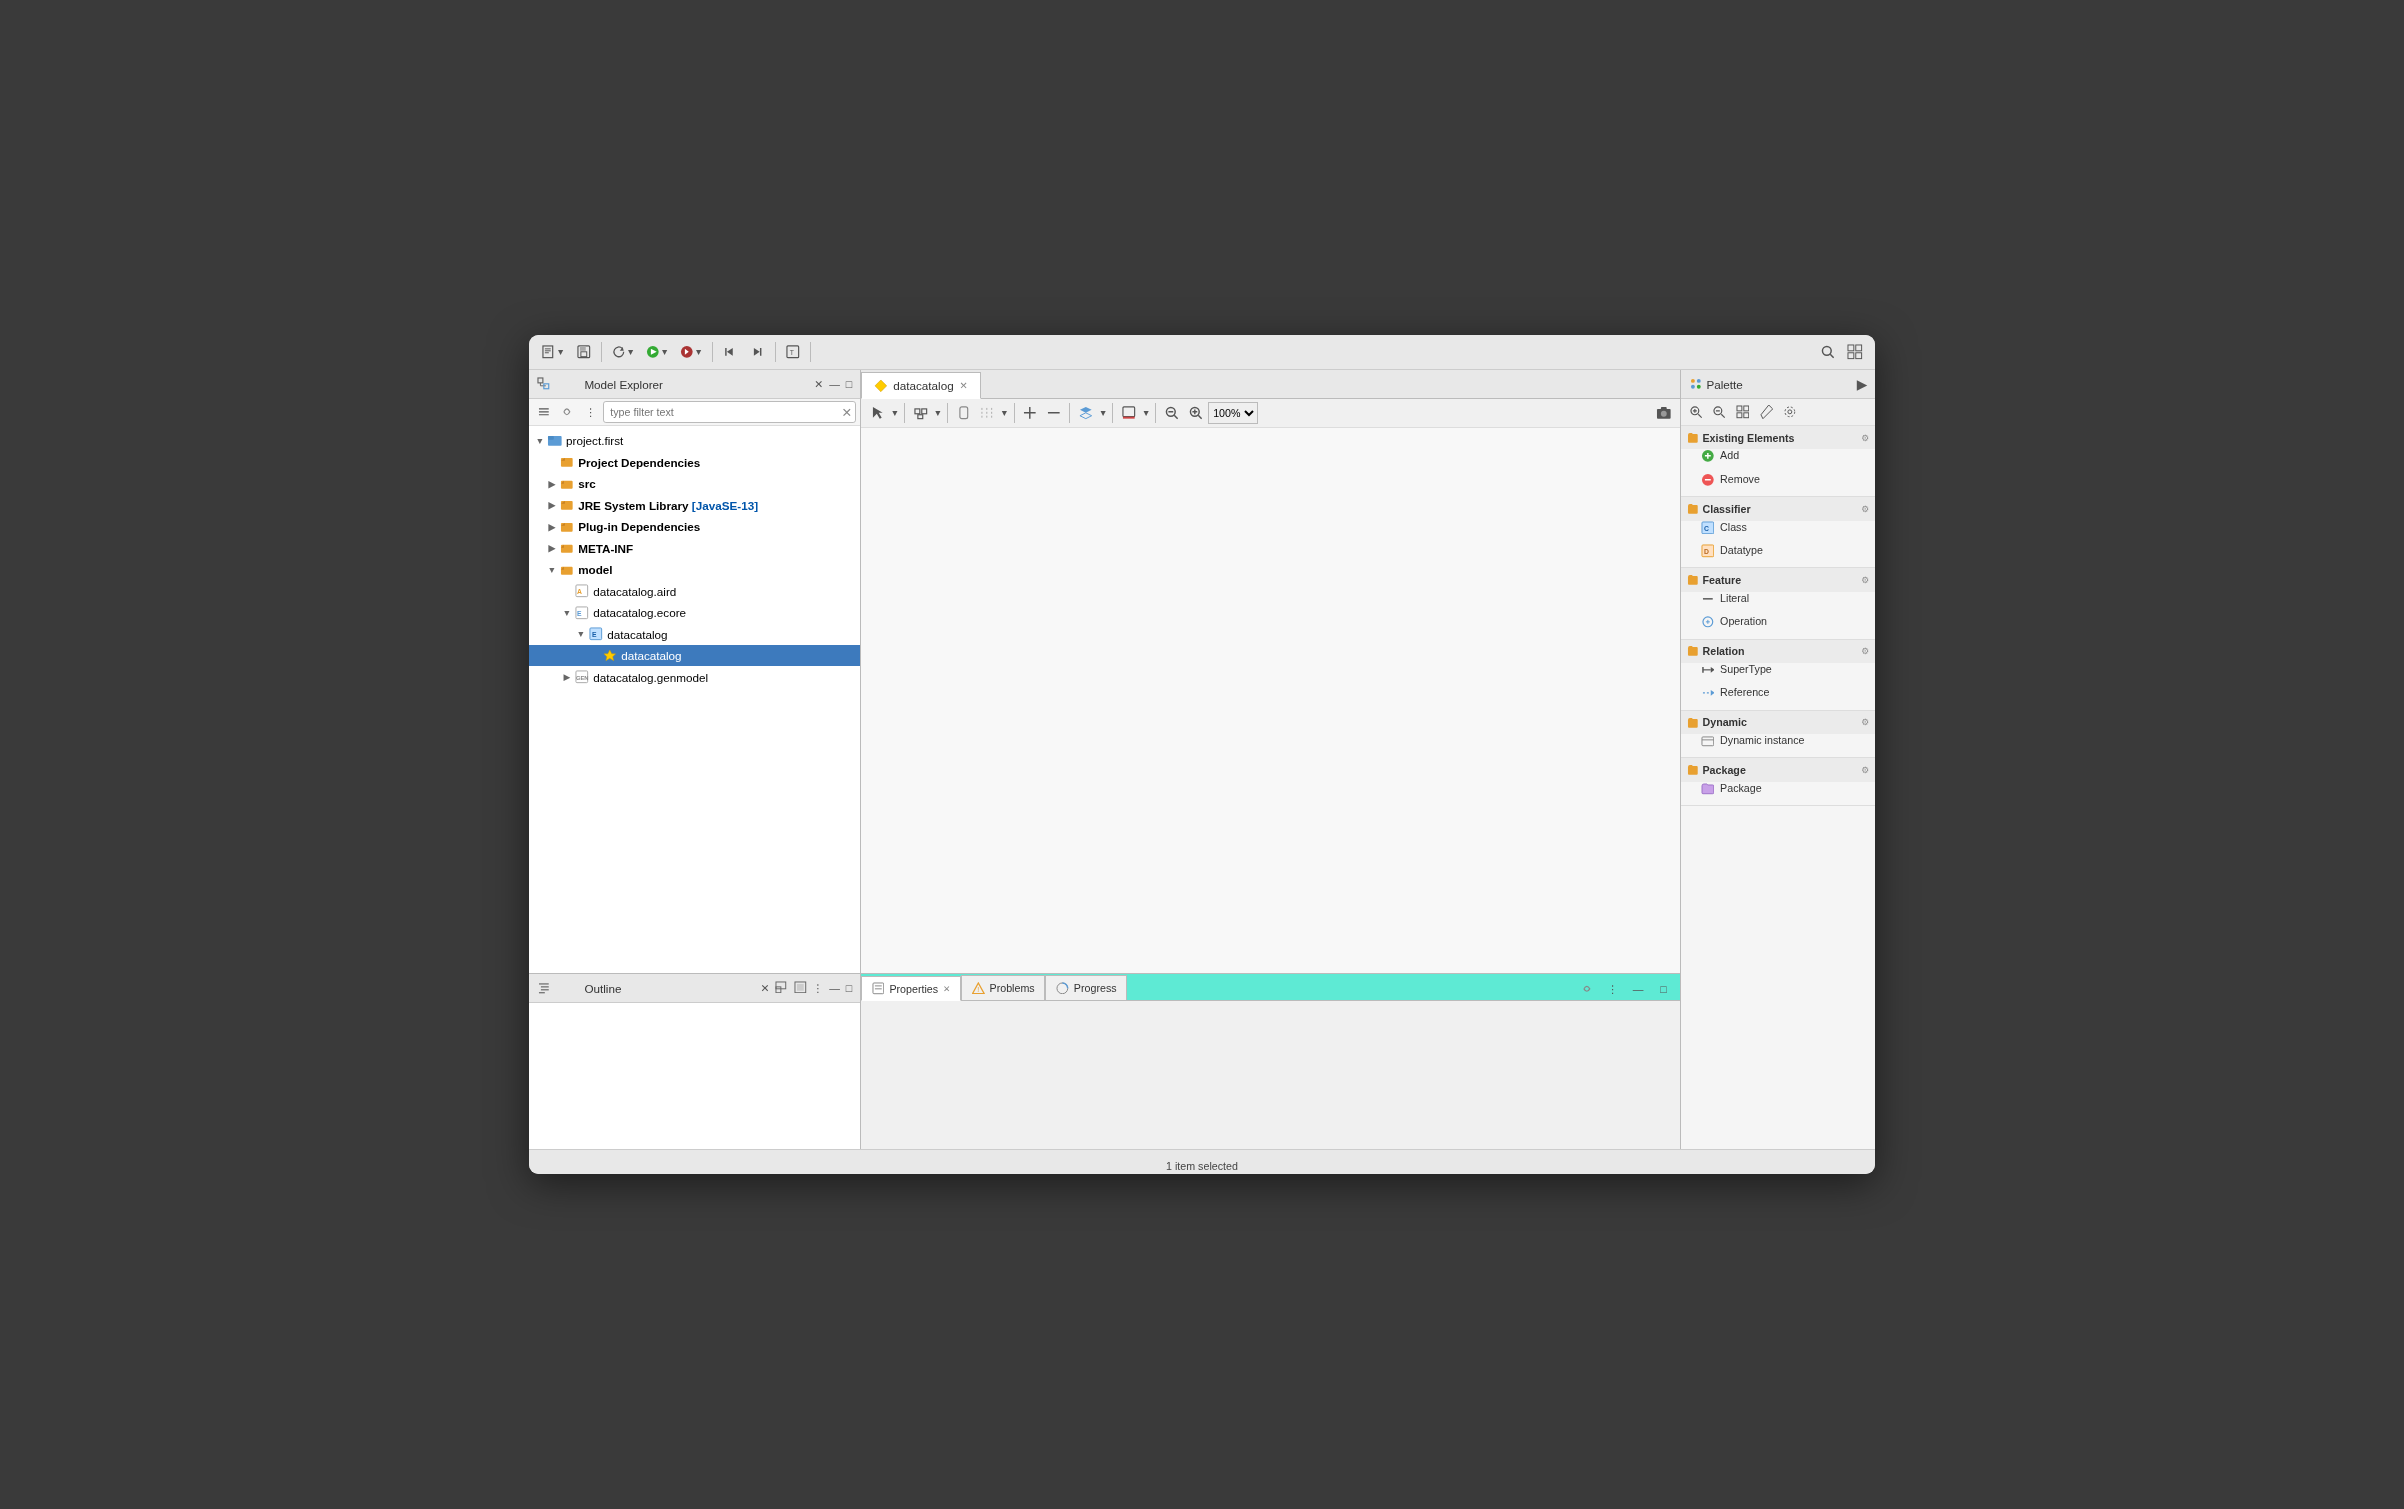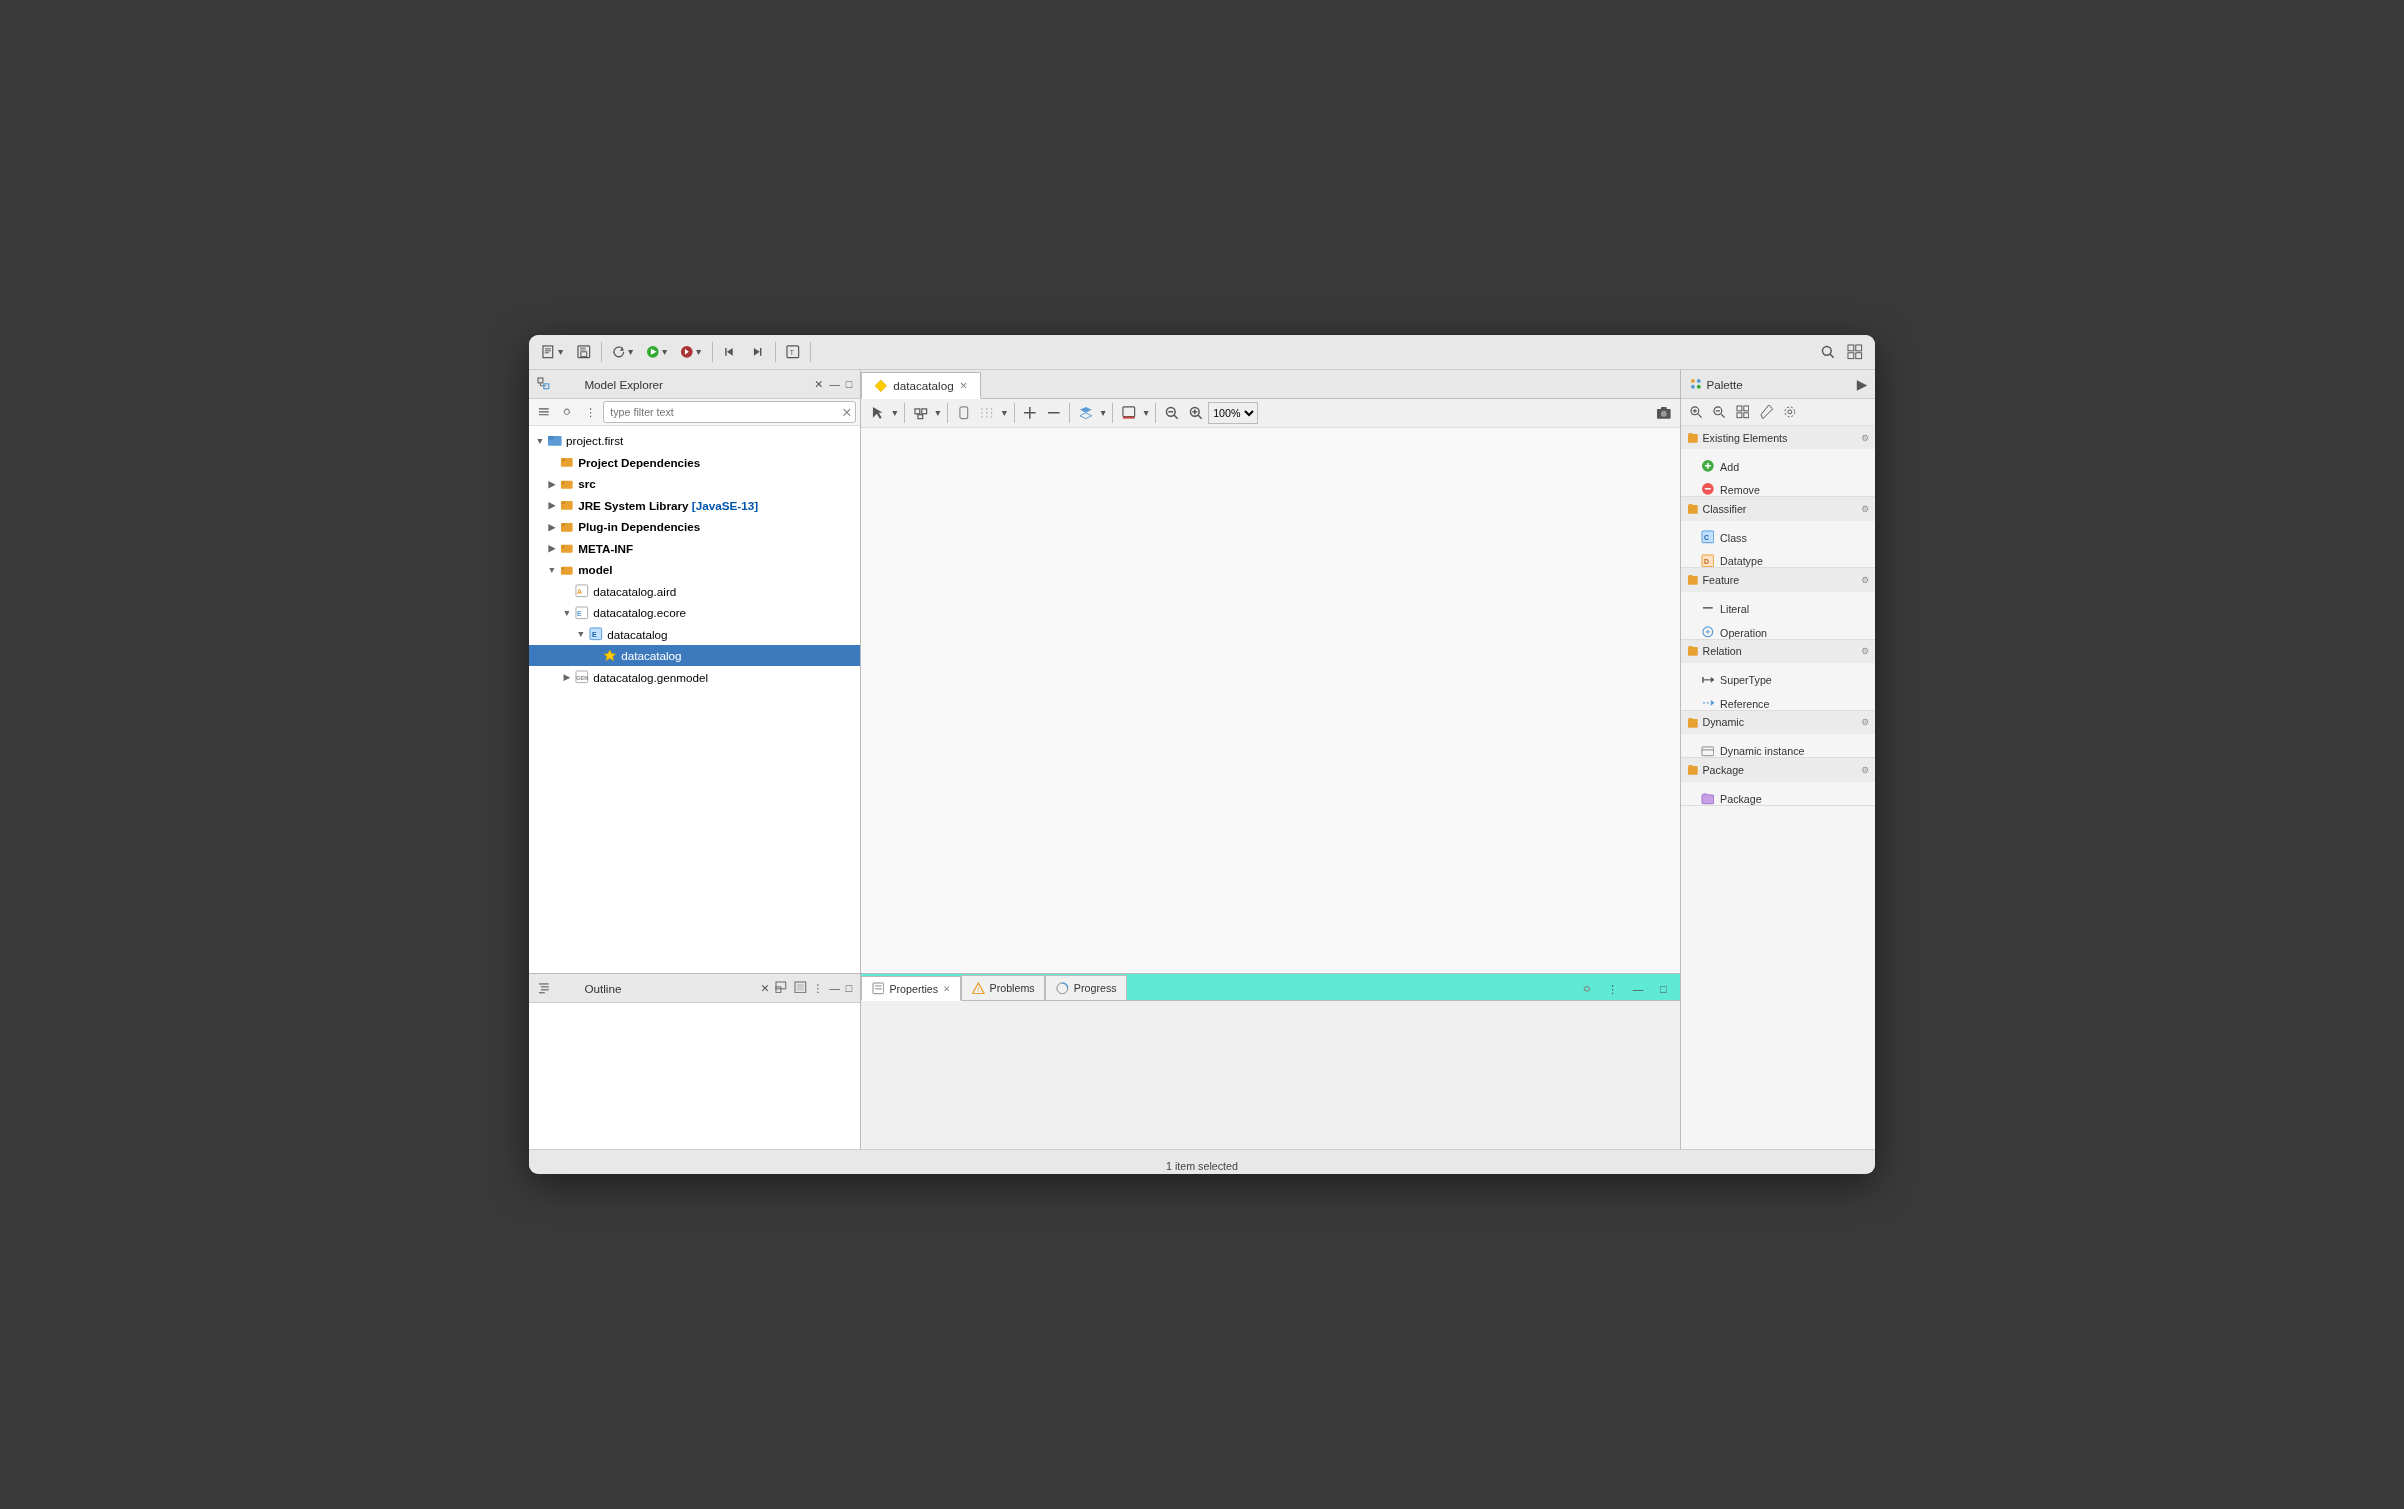--- a/index.html
+++ b/index.html
@@ -367,25 +367,25 @@
     }
     .palette-section-header {
       height: 23.4px;
       display: flex;
       align-items: center;
       padding: 0 5.9px;
       gap: 3.9px;
       cursor: pointer;
       background: #ebebeb;
     }
-    .palette-section-title { font-size: 10.7px; font-weight: 400; color: #333; flex: 1; }
+    .palette-section-title { font-size: 10.7px; font-weight: 700; color: #333; flex: 1; }
     .palette-item {
       height: 23.4px;
       display: flex;
-      align-items: flex-end;
+      align-items: flex-start;
       padding: 0 7.8px 0 19.5px;
       gap: 5.9px;
       cursor: pointer;
     }
     .palette-item-label { font-size: 10.7px; color: #333; }
     
     .statusbar {
       background: #e8e8e8;
       border-top: 1px solid #ccc;
       height: 25px;

